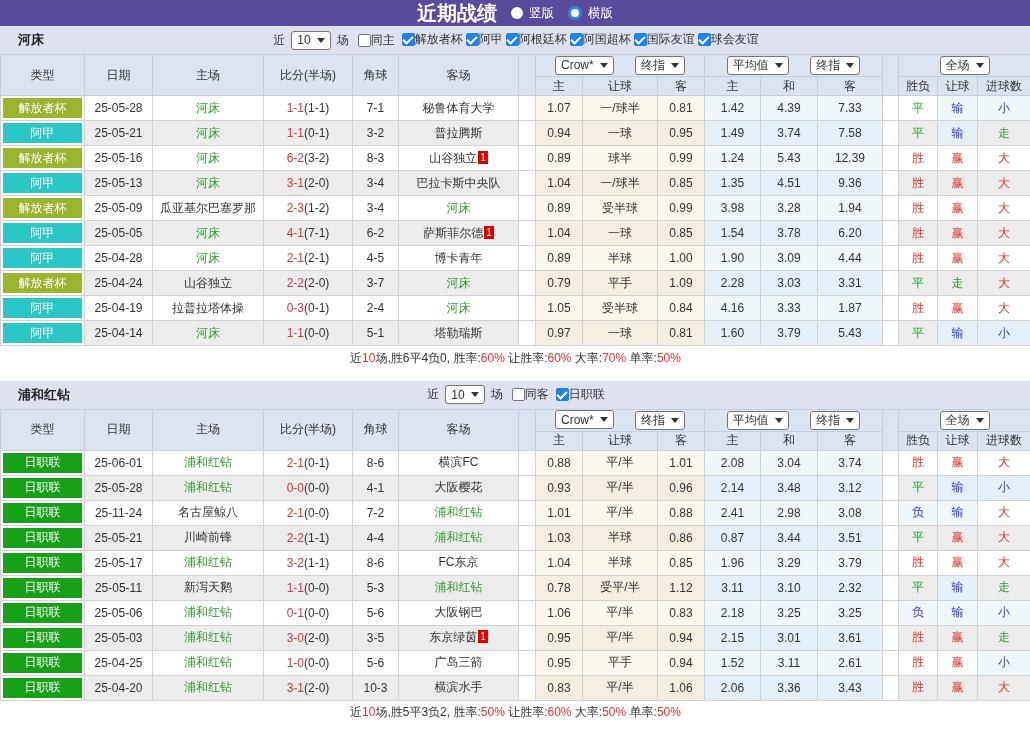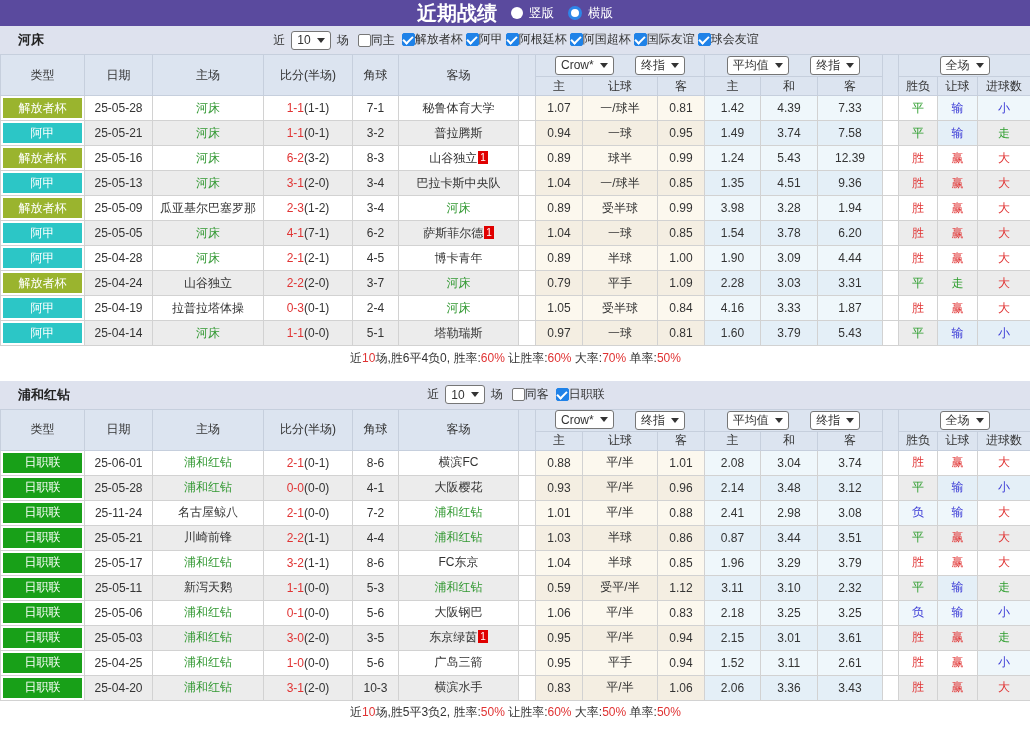--- a/index.html
+++ b/index.html
@@ -620,21 +620,21 @@
           <tr>
     <td class="c-league">
               <div class="badge" style="background: rgb(24, 160, 24);">日职联</div>
             </td>
     <td>25-05-11</td>
     <td><span class="tname">新泻天鹅</span></td>
     <td><span class="ft">1-1</span><span class="ht">(0-0)</span></td>
     <td>5-3</td>
     <td><span class="tname focus">浦和红钻</span></td>
     <td class="sep"></td>
-    <td class="cream">0.59</td>
+    <td class="cream">0.78</td>
     <td class="cream">受平/半</td>
     <td class="cream">1.12</td>
     <td class="blue">3.11</td>
     <td class="blue">3.10</td>
     <td class="blue">2.32</td>
     <td class="sep"></td>
     <td class="res green">平</td>
     <td class="res blue">输</td>
     <td class="res green">走</td>
   </tr>

